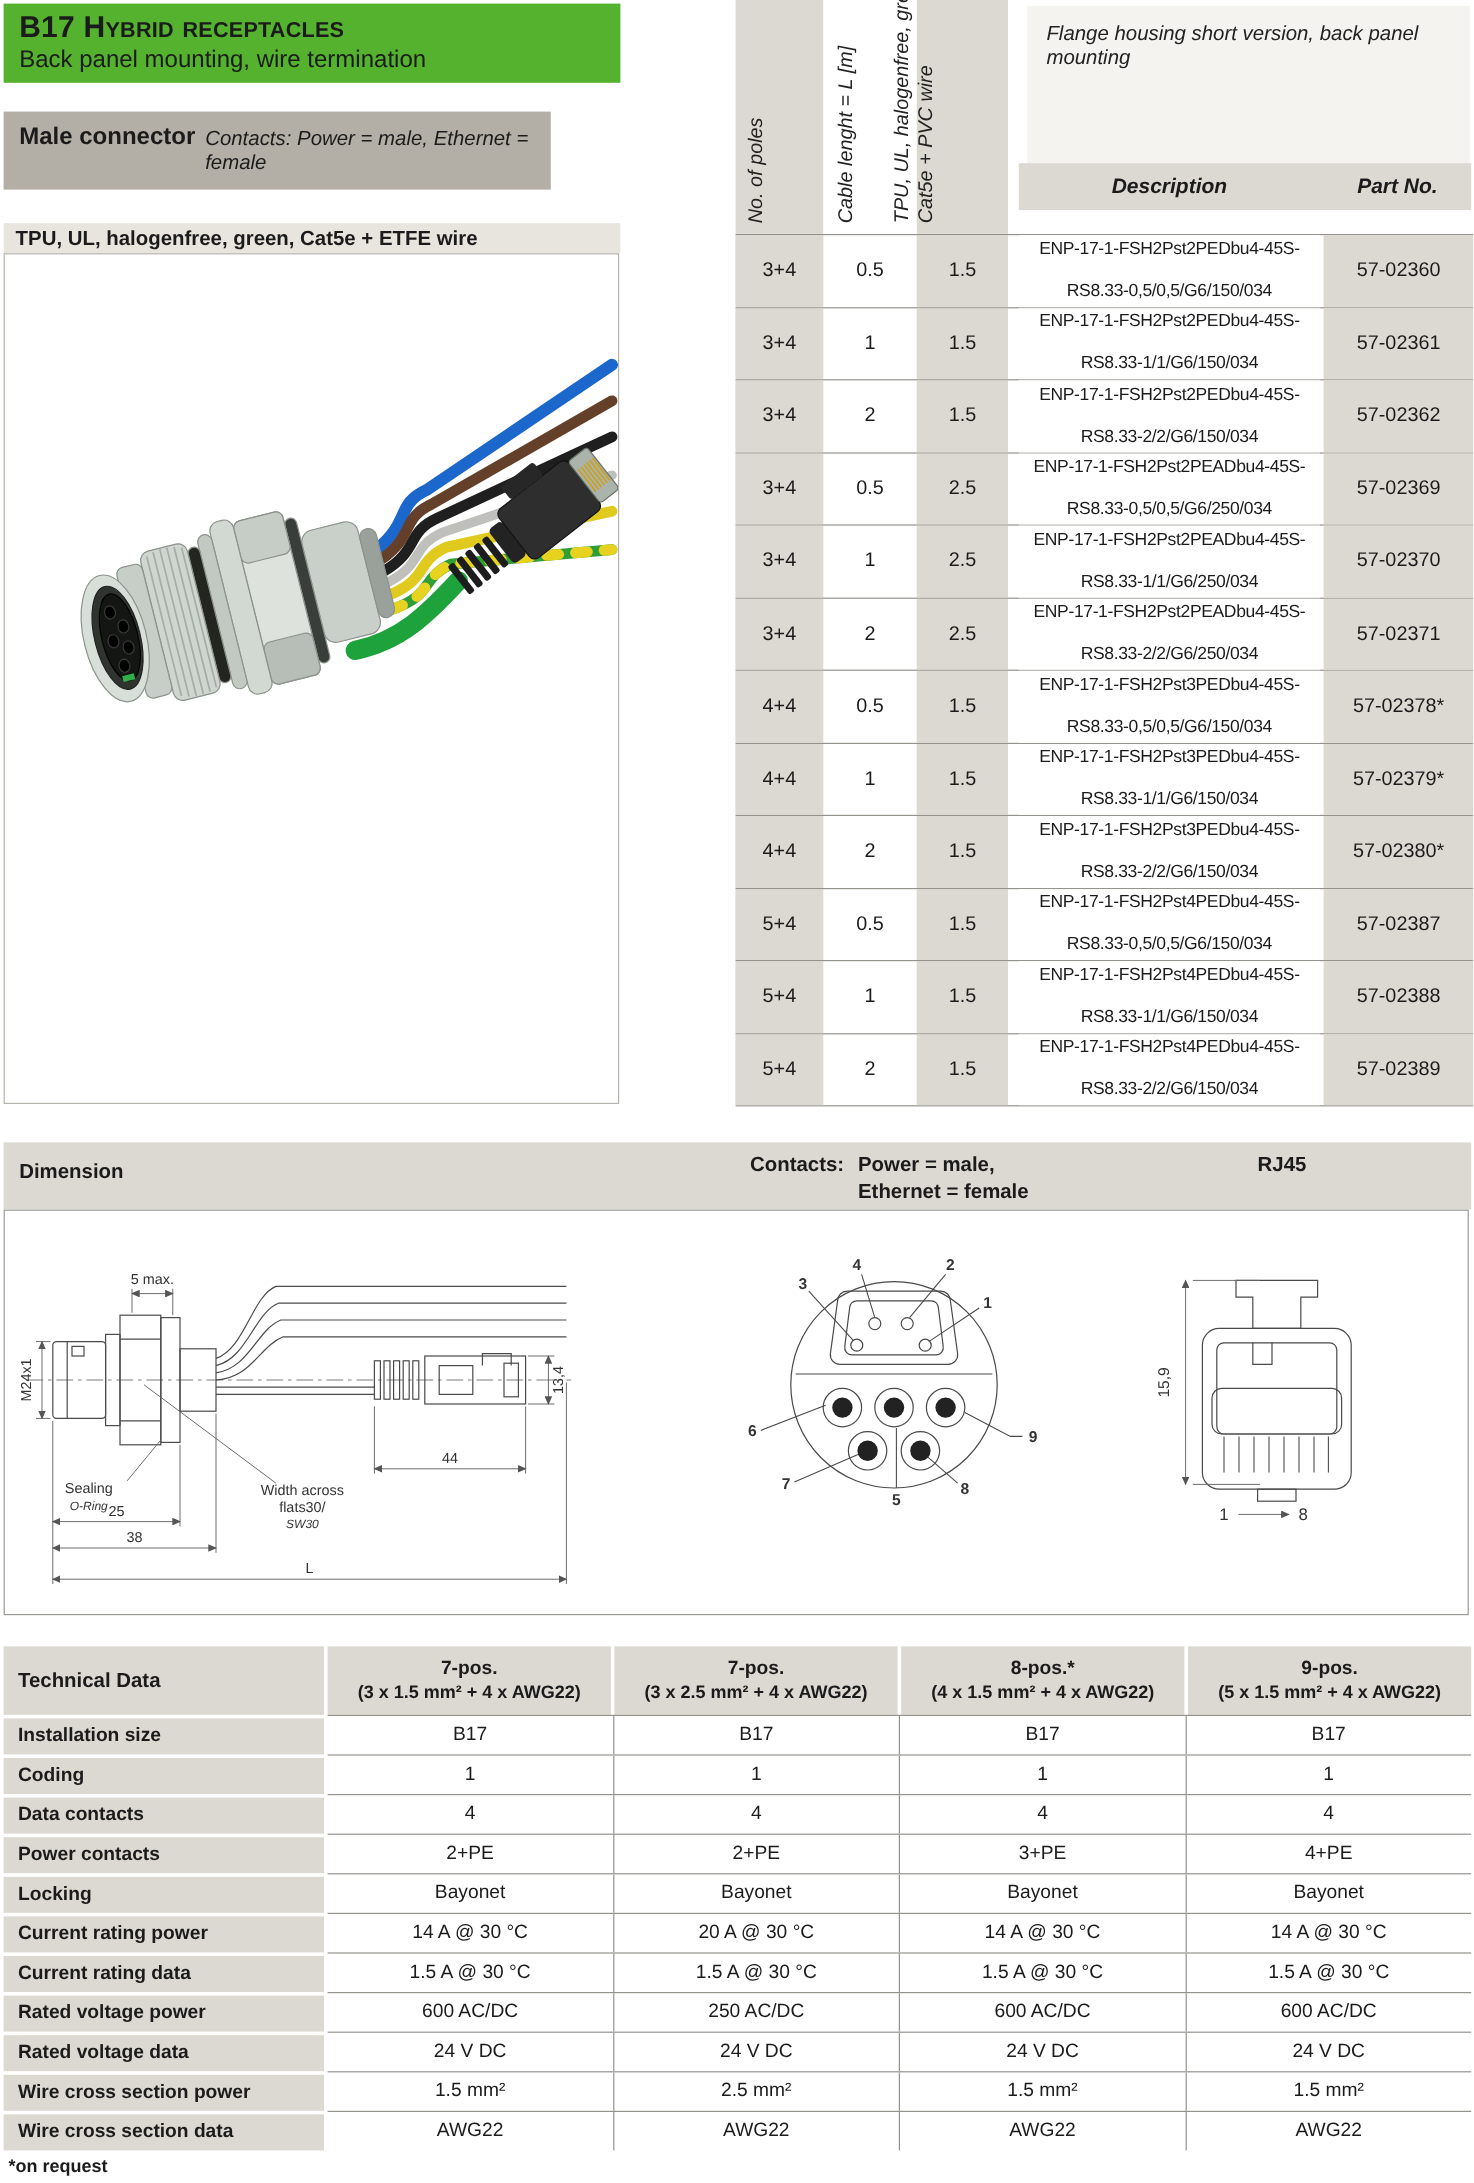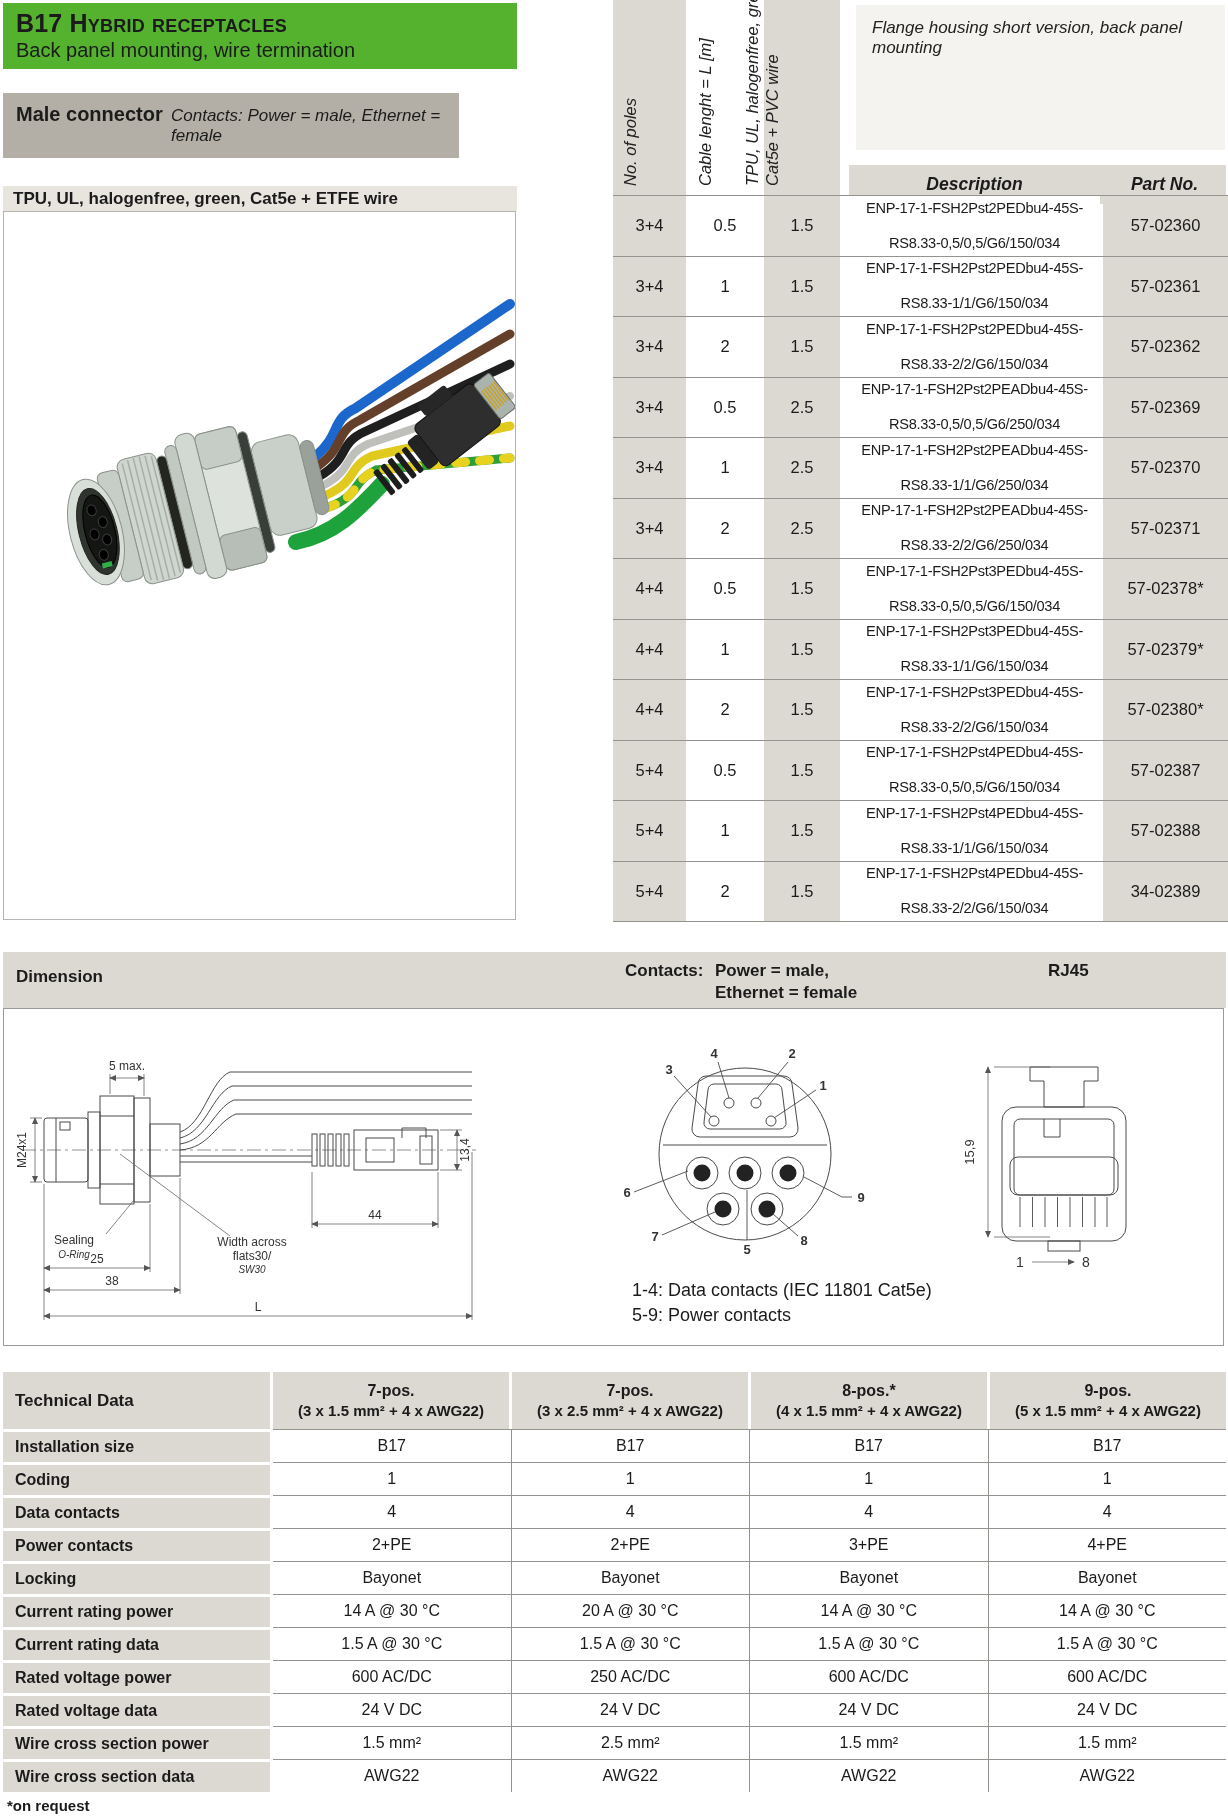--- a/index.html
+++ b/index.html
@@ -17,21 +17,21 @@
   #green-bar .t2{font-size:20px;font-weight:500;margin-top:1px;}
   #male-bar{left:3px;top:93px;width:456px;height:65px;background:var(--bar);box-sizing:border-box;padding:10px 0 0 13px;}
   #male-bar .t1{font-size:20px;font-weight:bold;display:inline-block;}
   #male-bar .t2{font-size:17px;font-style:italic;position:absolute;left:168px;top:13px;}
   #tpu-bar{left:3px;top:186px;width:514px;height:25px;background:var(--lightbar);font-size:17px;font-weight:bold;line-height:25px;padding-left:10px;box-sizing:border-box;}
   #img-box{left:3px;top:211px;width:513px;height:709px;border:1px solid #b6b4ae;box-sizing:border-box;background:#fff;}
 
   
   .colbg{background:var(--cell);}
   #flange-box{left:856px;top:5px;width:369px;height:145px;background:#f4f3ef;box-sizing:border-box;padding:13px 16px;font-style:italic;font-size:17px;color:#222;}
-  #desc-head{left:849px;top:165px;width:377px;height:39px;background:var(--cell);}
+  #desc-head{left:849px;top:136px;width:377px;height:39px;background:var(--cell);}
   #desc-head span{position:absolute;top:9px;font-style:italic;font-weight:600;font-size:17.5px;}
   #desc-head .dh1{left:0;width:251px;text-align:center;}
   #desc-head .dh2{left:254px;width:123px;text-align:center;}
   .vlabel{position:absolute;font-style:italic;font-size:16.5px;color:#222;white-space:nowrap;transform-origin:0 100%;transform:rotate(-90deg);line-height:20px;}
   #prows{left:613px;top:195px;width:615px;border-bottom:1px solid var(--line);}
   .prow{display:flex;height:60.5px;border-top:1px solid var(--line);box-sizing:border-box;}
   .pc{box-sizing:border-box;display:flex;align-items:center;justify-content:center;font-size:16.5px;}
   .pc.poles{width:73px;background:var(--cell);}
   .pc.cable{width:72px;margin-left:3px;}
   .pc.wirec{width:76px;margin-left:3px;background:var(--cell);}
@@ -271,21 +271,21 @@
       <div class="pc part">57-02388</div>
     </div>
     <div class="prow">
       <div class="pc poles">5+4</div>
         <div class="pc cable">2</div>
         <div class="pc wirec">1.5</div>
       <div class="pc desc">
           <span>ENP-17-1-FSH2Pst4PEDbu4-45S-</span>
           <span>RS8.33-2/2/G6/150/034</span>
         </div>
-      <div class="pc part">34-02389</div>
+      <div class="pc part">57-02389</div>
     </div>
   </div>
 
   <div class="abs" id="dim-bar">
     <div style="left:13px;top:15px;">Dimension</div>
     <div style="left:622px;top:9px;">Contacts:</div>
     <div style="left:712px;top:9px;">Power = male,</div>
     <div style="left:712px;top:31px;">Ethernet = female</div>
     <div style="left:1045px;top:9px;">RJ45</div>
   </div>
@@ -439,24 +439,20 @@
       <line x1="38" y1="22" x2="38" y2="192" marker-start="url(#al)" marker-end="url(#ar)"></line>
       <line x1="82" y1="217" x2="124" y2="217" marker-end="url(#ar)"></line>
     </g>
     <g font-size="13">
       <text x="24" y="107" text-anchor="middle" transform="rotate(-90 24 107)">15,9</text>
       <text x="70" y="222" text-anchor="middle" font-size="14">1</text>
       <text x="136" y="222" text-anchor="middle" font-size="14">8</text>
     </g>
   </svg>
 
-  <div class="abs" id="face-caption">
-    <div>1-4: Data contacts (IEC 11801 Cat5e)</div>
-    <div>5-9: Power contacts</div>
-  </div>
 
   <div class="abs" id="tech">
     <div class="thead">
       <div class="th-label">Technical Data</div>
       <div class="th-col">
           <span class="l1">7-pos.</span>
           <span class="l2">(3 x 1.5 mm² + 4 x AWG22)</span>
         </div>
       <div class="th-col">
           <span class="l1">7-pos.</span>

